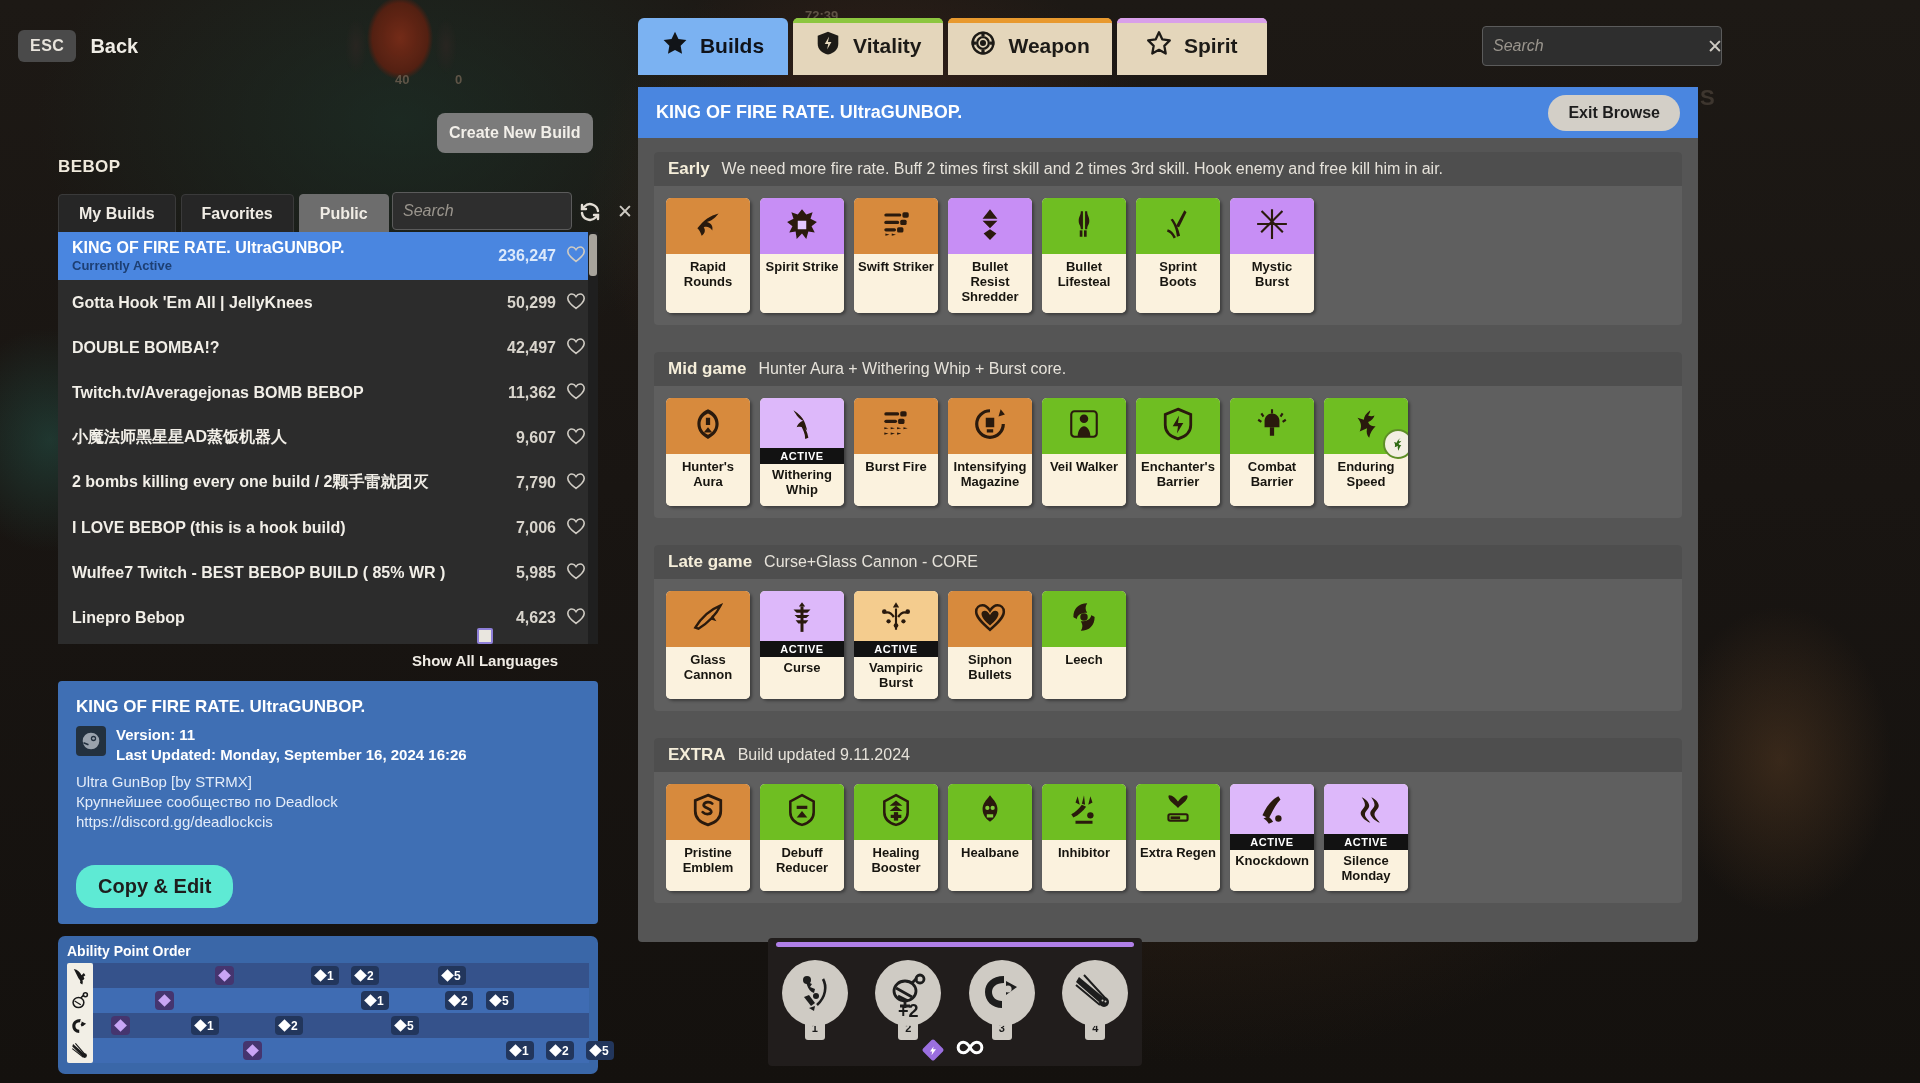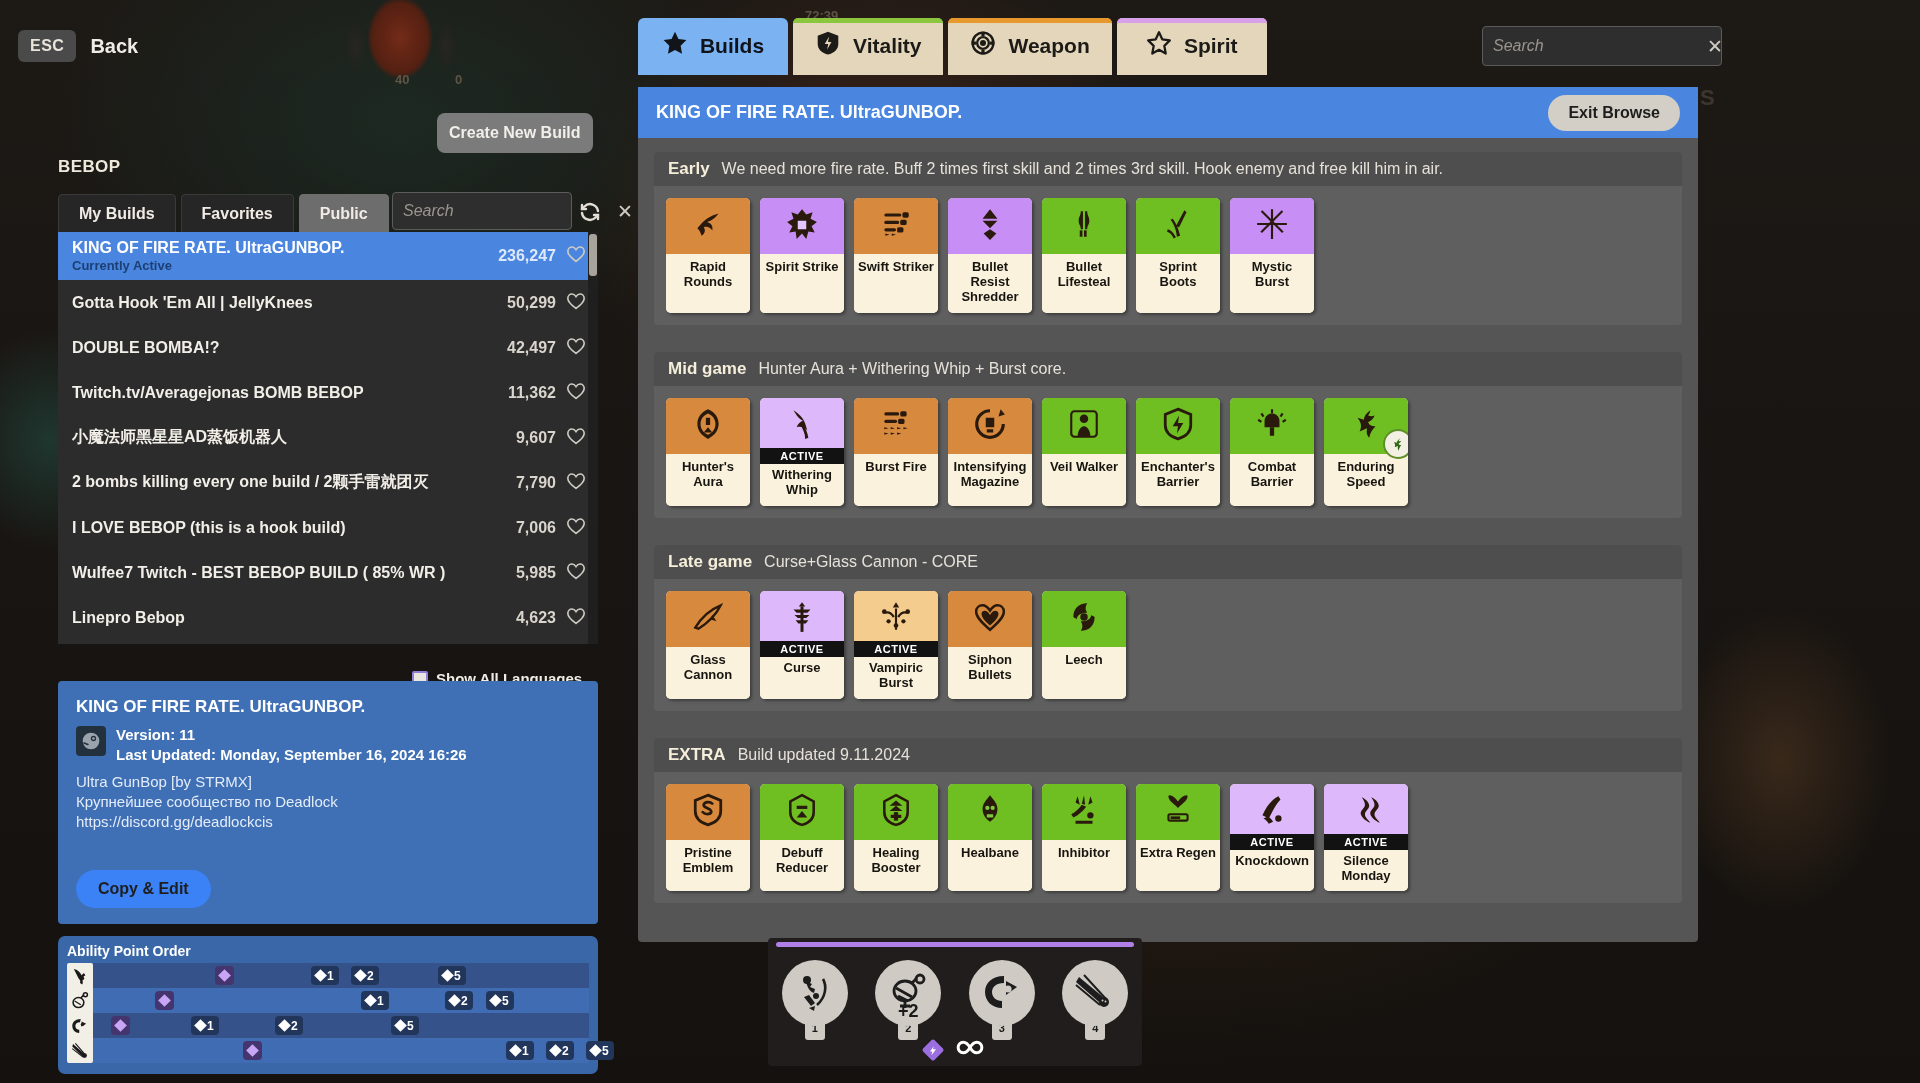--- a/index.html
+++ b/index.html
@@ -103,21 +103,21 @@
   .br-count { color:#d9d5cd; font-size:16px; font-weight:700; }
   .build-row.active .br-count { color:#dce9fb; }
   .heart { width:20px; height:18px; }
   .list-scrollbar {
     position:absolute; right:0; top:0; width:10px; height:412px; background:#1f1f1f;
   }
   .list-thumb { position:absolute; right:1px; top:2px; width:8px; height:42px; background:#a8a49c; border-radius:3px; }
 
   
   .show-all-langs {
-    position:absolute; left:412px; top:670px; display:flex; align-items:center; gap:8px; cursor:pointer;
+    position:absolute; left:412px; top:628px; display:flex; align-items:center; gap:8px; cursor:pointer;flex-direction:column;
   }
   .chk {
     width:16px; height:16px; background:#e9e6df; border:2px solid #8e7fd8; border-radius:2px;
   }
   .sal-label { color:#f0ece5; font-size:15px; font-weight:700; }
 
   
   .detail-panel {
     position:absolute; left:58px; top:681px; width:540px; height:243px;
     background:#3f6fb4; border-radius:4px; padding:16px 18px;
@@ -127,22 +127,22 @@
   .steam-icon {
     width:30px; height:30px; border-radius:4px; background:#23313f;
     display:flex; align-items:center; justify-content:center; flex-shrink:0;
   }
   .dp-meta { display:flex; flex-direction:column; gap:3px; }
   .dp-version, .dp-updated { color:#ffffff; font-size:15px; font-weight:700; }
   .dp-desc { margin-top:10px; display:flex; flex-direction:column; gap:3px; }
   .dp-desc div { color:#e3ecf9; font-size:15px; }
   .copy-edit-btn {
     position:absolute; left:18px; bottom:16px;
-    background:#3b82f6; color:#1e1e1e; border:none; border-radius:19px;
-    font-family:"Liberation Sans",sans-serif; font-size:16px; font-weight:700;
+    background:#5eead4; color:#1e1e1e; border:none; border-radius:19px;
+    font-family:"Liberation Sans",sans-serif; font-size:20px; font-weight:700;
     padding:10px 22px; cursor:pointer;
   }
 
   
   .apo-panel {
     position:absolute; left:58px; top:936px; width:540px; height:138px;
     background:#3a67a8; border-radius:7px; padding:7px 9px;
   }
   .apo-title { color:#ffffff; font-size:14px; font-weight:700; margin-bottom:4px; }
   .apo-grid { display:flex; position:relative; }

